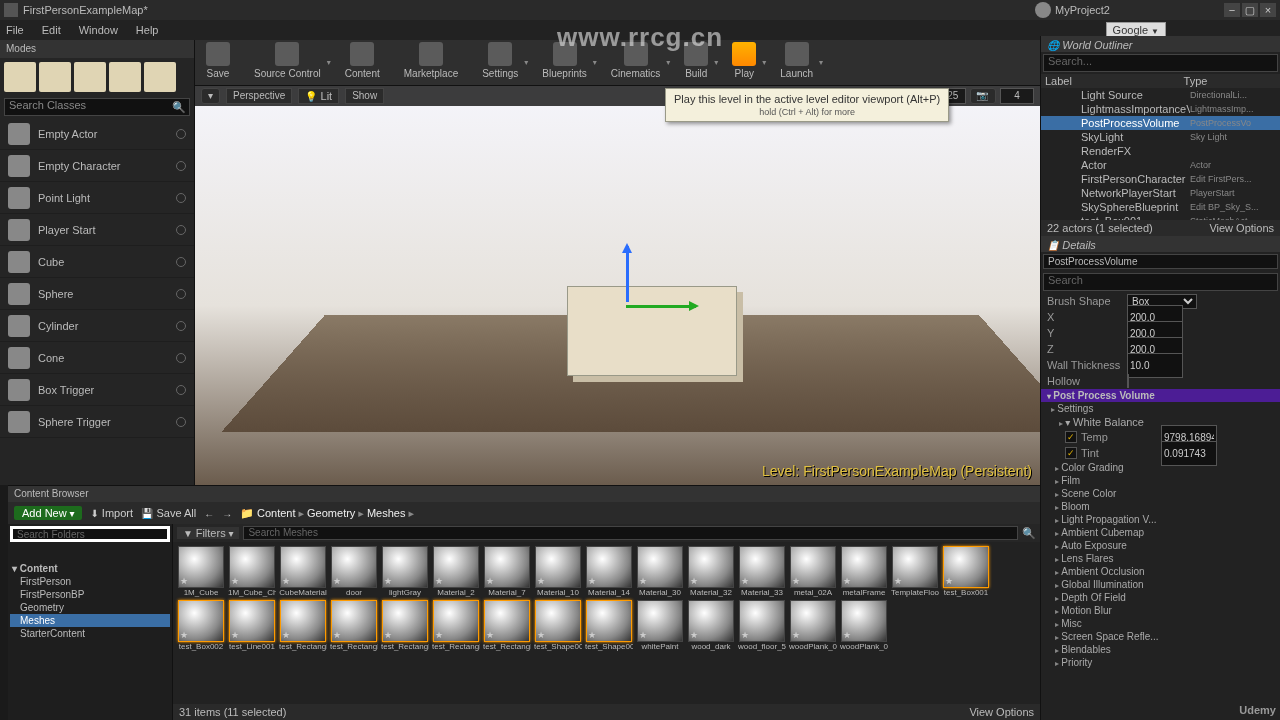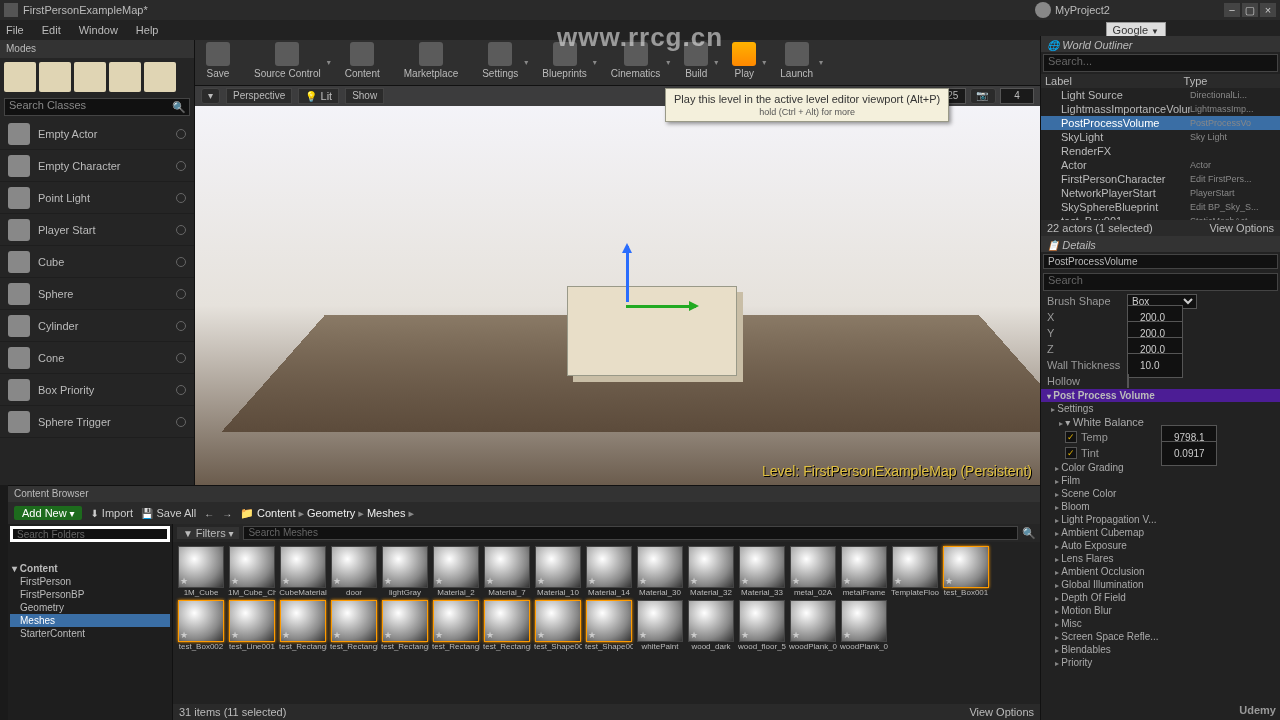--- a/index.html
+++ b/index.html
@@ -6,21 +6,21 @@
 body { width: 1280px; height: 720px; background: #1a1a1a; color: #bbb; overflow: hidden; position: relative; }
 .titlebar { height: 20px; background: #2a2a2a; display: flex; align-items: center; padding: 0 4px; }
 .titlebar .icon { width: 14px; height: 14px; background: #555; margin-right: 5px; }
 .titlebar .winbtns { margin-left: auto; display: flex; gap: 2px; }
 .winbtn { width: 16px; height: 14px; background: #444; color: #ccc; text-align: center; line-height: 14px; }
 .menubar { height: 20px; background: #222; display: flex; align-items: center; padding: 0 6px; gap: 18px; }
 .project-badge { position: absolute; top: 2px; right: 170px; display: flex; align-items: center; gap: 4px; }
 .project-badge .logo { width: 16px; height: 16px; background: #888; border-radius: 50%; }
 .google-btn { position: absolute; top: 22px; right: 114px; background: #ddd; color: #333; padding: 1px 6px; border: 1px solid #999; font-size: 10px; }
 .goog-dd { display:inline-block; margin-left:3px; font-size:8px; }
-.toolbar { height: 46px; background: #2f2f2f; display: flex; align-items: flex-end; padding: 0 200px 4px 200px; gap: 12px; border-bottom: 1px solid #111; }
+.toolbar { height: 46px; background: #2f2f2f; display: flex; align-items: flex-start; padding: 0 200px 16px 200px; gap: 12px; border-bottom: 1px solid #111; }
 .tbbtn { display: flex; flex-direction: column; align-items: center; gap: 2px; padding: 2px 6px; position: relative; }
 .tbbtn .tbicn { width: 24px; height: 24px; background: #5b5b5b; border-radius: 3px; }
 .tbbtn.play .tbicn { background: linear-gradient(#ffb300,#ff8800); }
 .tbbtn .tblabel { font-size: 10px; color: #bbb; }
 .tbbtn.dd::after { content: "▾"; position: absolute; right: -4px; top: 18px; font-size: 8px; color: #888; }
 .modes-panel { position: absolute; left: 0; top: 40px; width: 195px; bottom: 235px; background: #252525; border-right: 1px solid #111; }
 .modes-header { height: 18px; background: #333; padding: 0 6px; line-height: 18px; font-size: 10px; }
 .mode-icons { height: 38px; display: flex; gap: 3px; padding: 4px; }
 .mode-icons .micn { width: 32px; height: 30px; background: #e0d5b4; border-radius: 2px; }
 .mode-search { height: 18px; margin: 2px 4px; background: #111; border: 1px solid #444; padding:0 18px 0 4px; color:#888; font-size:10px; position:relative;}
@@ -44,33 +44,33 @@
 .gizmo-y{position:absolute;left:51%;top:55%;width:70px;height:3px;background:#22aa22;}
 .gizmo-y::after{content:"";position:absolute;right:-8px;top:-4px;border:5px solid transparent;border-left:10px solid #22aa22;}
 .level-label{position:absolute;right:8px;bottom:6px;font-size:14px;color:#e0c040;text-shadow:1px 1px #000;}
 .watermark-url{position:absolute;top:22px;left:50%;transform:translateX(-50%);font-size:26px;font-weight:bold;color:rgba(230,230,230,.6);letter-spacing:1px;}
 .outliner { position: absolute; right: 0; top: 36px; width: 240px; height: 200px; background: #222; border-left: 1px solid #111; display:flex; flex-direction:column;}
 .panel-title { height: 16px; background: #333; padding: 0 6px; font-size: 10px; line-height: 18px; font-style: italic; }
 .search-row { height: 18px; margin: 2px; background: #111; border: 1px solid #444; font-size:10px; padding:0 4px; color:#666;}
 .ol-header { display:flex; font-size:10px; background:#2a2a2a; padding:1px 4px;}
 .ol-header .lbl{width:60%;} .ol-header .typ{width:40%;}
 .ol-body{flex:1;overflow:hidden;}
-.ol-row { display:flex; align-items:center; height:14px; font-size:10px; padding-left:20px;}
+.ol-row { display:flex; align-items:center; height:14px; font-size:10px; padding-left:40px;}
 .ol-row.selected{background:#3a6ea5;color:#fff;}
 .ol-row .lbl{flex:1;white-space:nowrap;overflow:hidden;}
 .ol-row .typ{width:90px;color:#888;font-size:9px;white-space:nowrap;overflow:hidden;}
 .ol-footer{height:16px;background:#2a2a2a;font-size:10px;padding:0 6px;display:flex;align-items:center;text-align:right;}
 .ol-footer .vo{margin-left:auto;}
 .details { position: absolute; right: 0; top: 236px; width: 240px; bottom: 0; background: #222; border-left:1px solid #111; overflow:hidden; display:flex;flex-direction:column;}
 .det-name { margin:2px; background:#111; border:1px solid #444; padding:1px 4px; font-size:10px; }
 .det-body{flex:1;overflow:auto;}
 .det-row{display:flex;align-items:center;height:16px;font-size:10px;padding:0 6px;}
 .det-row .k{width:80px;color:#999;}
 .det-row .v{flex:1;}
-.det-row input{width:56px;background:#111;border:1px solid #555;color:#ccc;font-size:10px;height:25px;padding:0 12px;}
+.det-row input{width:56px;background:#111;border:1px solid #555;color:#ccc;font-size:10px;height:25px;padding:0 2px;}
 .det-row .cb{width:12px;height:12px;background:#111;border:1px solid #555;}
 .det-row .cb.checked::after{content:"✓";color:#e0b000;font-size:9px;position:relative;top:-2px;left:1px;}
 .det-section{background:#4c1d95;padding:1px 6px;font-size:10px;font-weight:bold;}
 .det-section::before{content:"▾ ";font-size:8px;}
 .det-cat{padding:1px 14px;font-size:10px;color:#aaa;}
 .det-cat::before{content:"▸ ";font-size:8px;color:#888;}
 .content-browser { position: absolute; left: 8px; right: 240px; bottom: 0; height: 235px; background: #222; border-top: 1px solid #111; display:flex;flex-direction:column;}
 .cb-title{height:16px;background:#333;font-size:10px;padding:0 6px;line-height:16px;}
 .cb-toolbar{height:22px;background:#2a2a2a;display:flex;align-items:center;gap:8px;padding:0 6px;}
 .cb-btn{background:#1d6b1d;color:#fff;padding:1px 8px;font-size:10px;border-radius:2px;}
@@ -221,21 +221,21 @@
         <span>Cylinder</span>
         <span class="info"></span>
       </div>
       <div class="mode-item">
         <div class="prim"></div>
         <span>Cone</span>
         <span class="info"></span>
       </div>
       <div class="mode-item">
         <div class="prim"></div>
-        <span>Box Priority</span>
+        <span>Box Trigger</span>
         <span class="info"></span>
       </div>
       <div class="mode-item">
         <div class="prim"></div>
         <span>Sphere Trigger</span>
         <span class="info"></span>
       </div>
     </div>
 </div>
 

